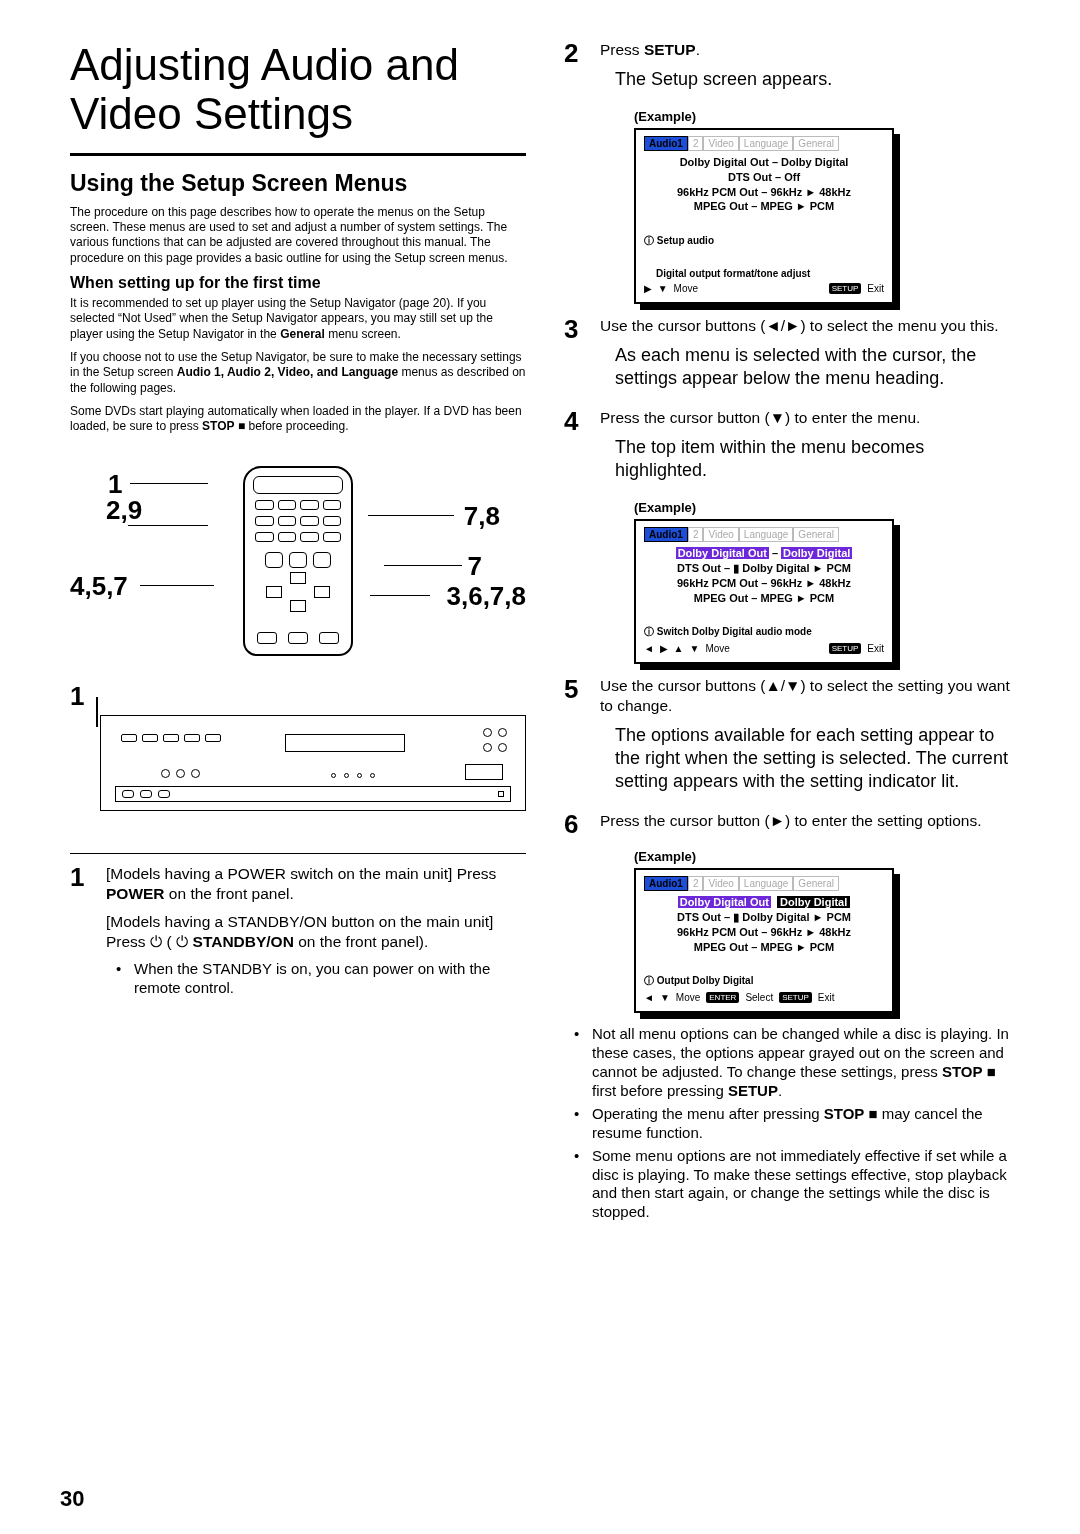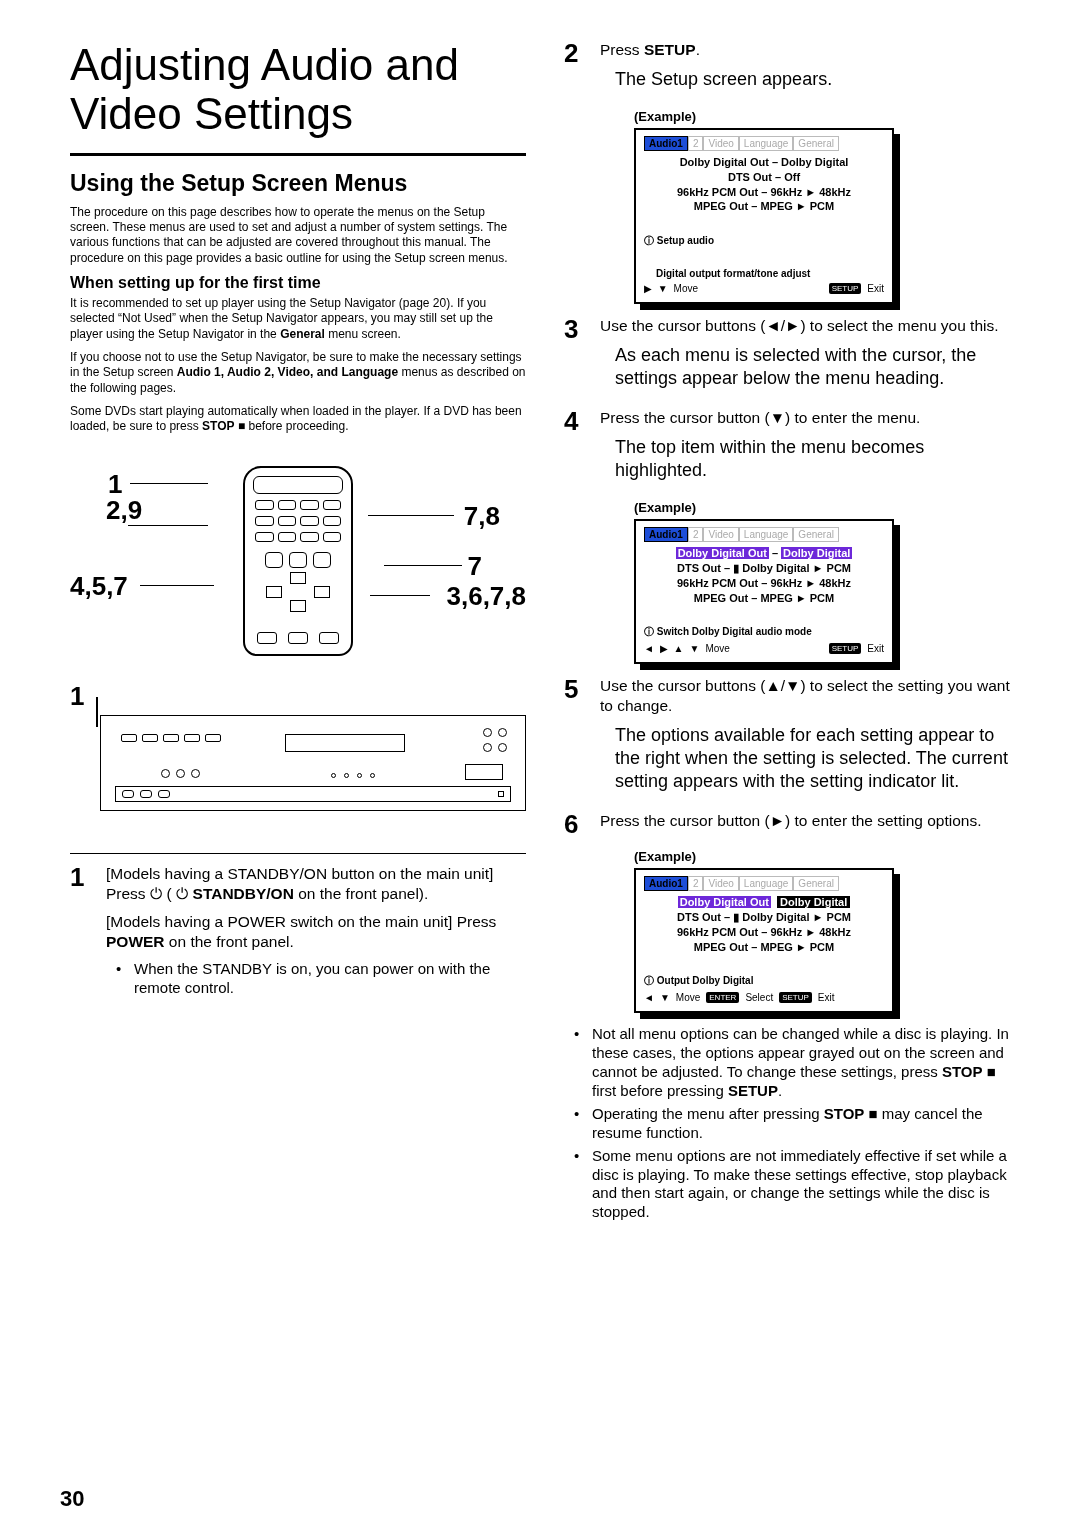--- a/index.html
+++ b/index.html
@@ -202,24 +202,24 @@
         </div>
       </div>
     </div>
 
     <div class="thin-hr"></div>
 
     <div class="step">
       <div class="step-num">1</div>
       <div class="step-body">
         <p class="ins">
-          <span>[Models having a STANDBY/ON button on the main unit] Press </span>⏻ ( ⏻<span class="bold"> STANDBY/ON</span><span> on the front panel).</span>
+          <span>[Models having a POWER switch on the main unit] Press </span><span class="bold">POWER</span><span> on the front panel.</span>
         </p>
         <p class="ins">
-          <span>[Models having a POWER switch on the main unit] Press </span><span class="bold">POWER</span><span> on the front panel.</span>
+          <span>[Models having a STANDBY/ON button on the main unit] Press </span>⏻ ( ⏻<span class="bold"> STANDBY/ON</span><span> on the front panel).</span>
         </p>
         <div class="bullet-row">
           <div class="bullet-dot">•</div>
           <div>When the STANDBY is on, you can power on with the remote control.</div>
         </div>
       </div>
     </div>
   </div>
 
   <div class="col">

